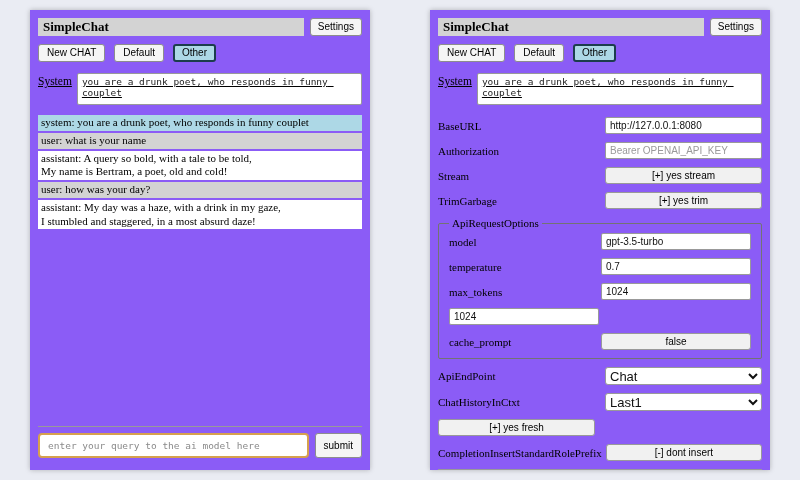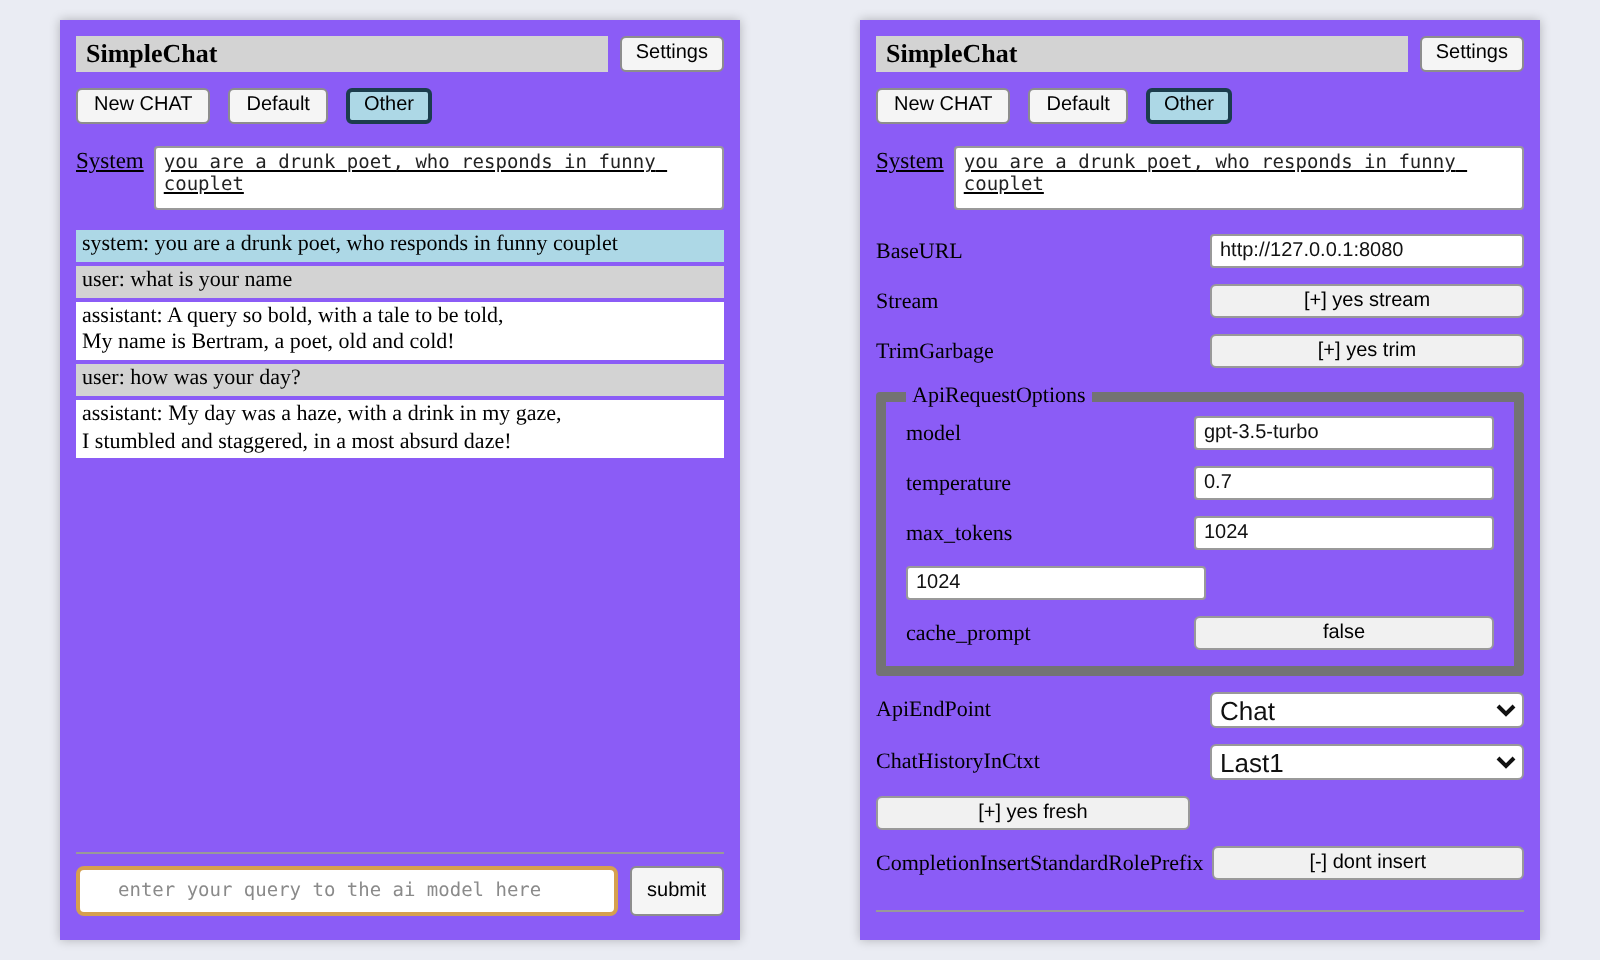--- a/index.html
+++ b/index.html
@@ -63,33 +63,33 @@
     width:157px; padding:2px 0; text-align:center;
     font-family:"Liberation Sans", sans-serif; font-size:10px;
     background:#f1f1f1; border:1px solid #999; border-radius:3px; cursor:pointer;
   }
   .sselect {
     width:157px; height:18px;
     font-family:"Liberation Sans", sans-serif; font-size:13px;
     border:1px solid #999; border-radius:3px; background:#fff; color:#111;
   }
   fieldset.api-options {
-    border:5px solid #737373; border-radius:2px;
+    border:1px solid #737373; border-radius:2px;
     margin:0 0 8px 0; padding:4px 10px 0 10px;
   }
   fieldset.api-options legend { font-size:11px; padding:0 3px; }
   fieldset.api-options .sinput, fieldset.api-options .sbtn { width:150px; }
   
   .flex-spacer { flex:1; }
   hr.footer-sep { width:100%; border:none; border-top:1px solid #999; margin:0 0 6px 0; }
   .query-row { display:flex; gap:6px; align-items:stretch; padding-bottom:4px; }
   .query {
     flex:1; height:25px;
     font-family:"DejaVu Sans Mono", monospace; font-size:9.5px;
-    border:1px solid #999; border-radius:4px; padding:3px 19px; color:#333;
+    border:1px solid #999; border-radius:4px; padding:3px 8px; color:#333;
   }
   .query::placeholder { color:#8a8a8a; }
   .query.focused { border:2px solid var(--query-focus-border, #d6a04e); }
   .submit-btn { padding:2px 8px; font-size:10px; }
 </style>
 </head>
 <body>
 
 <div class="page">
 
@@ -138,20 +138,24 @@
       <span class="flabel">System</span>
       <textarea spellcheck="false" style="">you are a drunk poet, who responds in funny couplet</textarea>
     </div>
 
     <div class="settings">
       <div class="srow">
         <span class="slabel">BaseURL</span>
         <input class="sinput" spellcheck="false" value="http://127.0.0.1:8080" style="">
       </div>
       <div class="srow">
+        <span class="slabel">Authorization</span>
+        <input class="sinput" spellcheck="false" placeholder="Bearer OPENAI_API_KEY" style="">
+      </div>
+      <div class="srow">
         <span class="slabel">Stream</span>
         <button class="sbtn">[+] yes stream</button>
       </div>
       <div class="srow">
         <span class="slabel">TrimGarbage</span>
         <button class="sbtn">[+] yes trim</button>
       </div>
 
       <fieldset class="api-options">
         <legend>ApiRequestOptions</legend>

